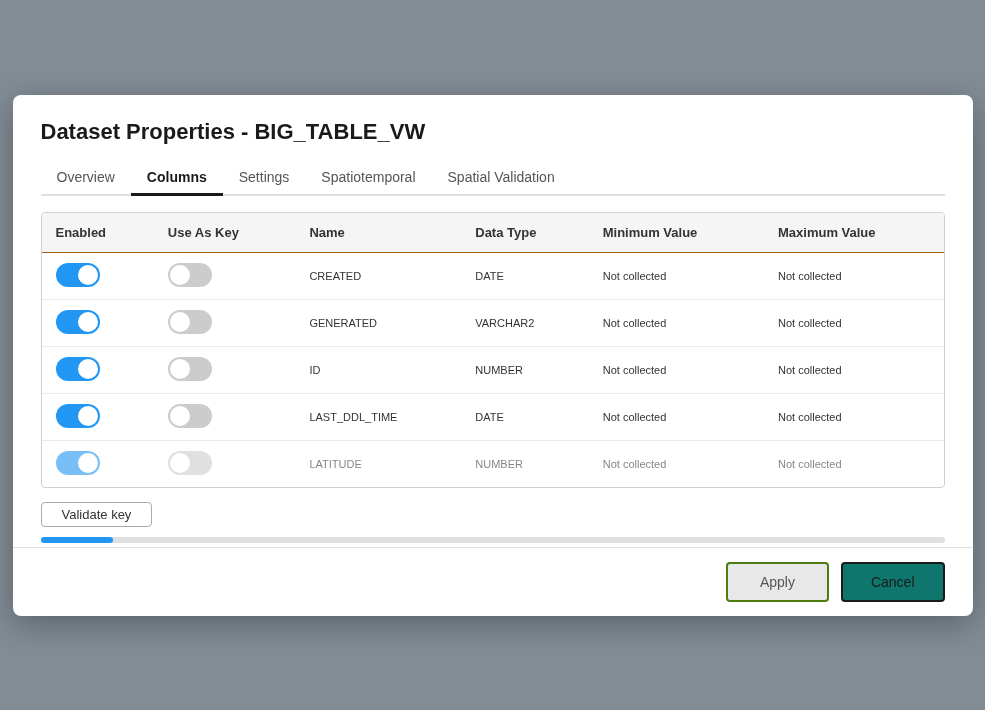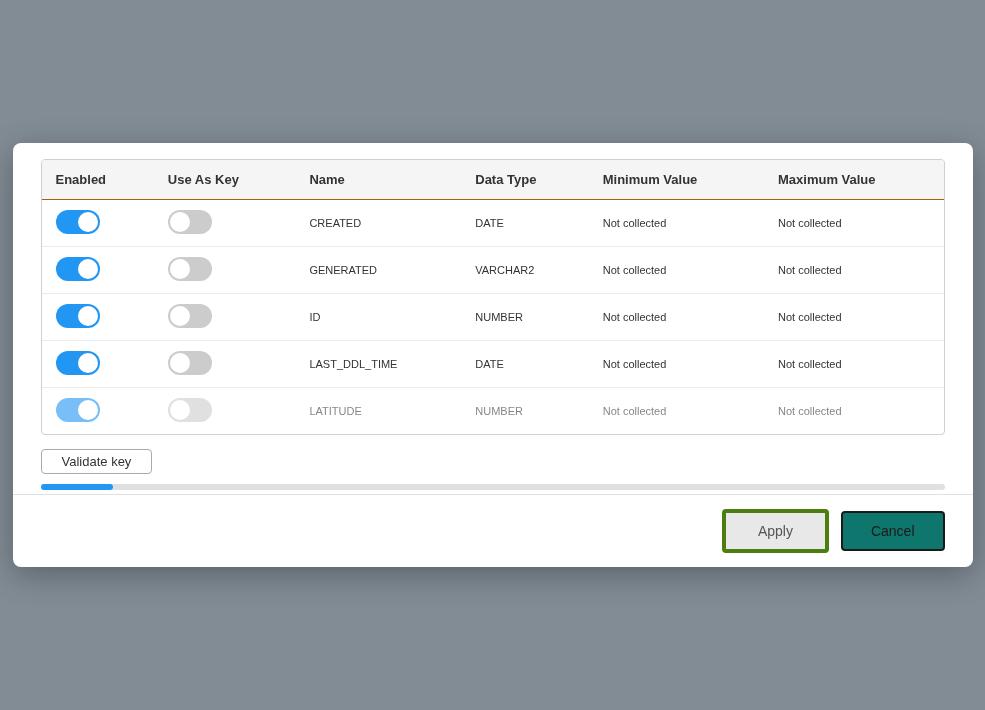--- a/index.html
+++ b/index.html
@@ -185,21 +185,21 @@
       justify-content: flex-end;
       align-items: center;
       padding: 14px 28px;
       gap: 12px;
       border-top: 1px solid #e0e0e0;
     }
 
     .btn-apply {
       padding: 10px 32px;
       background: #e8e8e8;
-      border: 4px solid #4d7c0f;
+      border: 2px solid #4d7c0f;
       border-radius: 4px;
       font-size: 14px;
       color: #555;
       cursor: pointer;
     }
 
     .btn-cancel {
       padding: 10px 28px;
       background: #0f766e;
       border: 2px solid #1a1a1a;
@@ -226,20 +226,31 @@
       opacity: 0.6;
     }
   </style>
 </head>
 <body>
 
 <div class="backdrop"></div>
 
 <div class="modal">
 
+  <div class="modal-header">
+    <h2 class="modal-title">Dataset Properties - BIG_TABLE_VW</h2>
+    <div class="tabs">
+
+    <div class="tab">Overview</div>
+        <div class="tab active">Columns</div>
+        <div class="tab">Settings</div>
+        <div class="tab">Spatiotemporal</div>
+        <div class="tab">Spatial Validation</div>
+      </div>
+  </div>
 
   <div class="modal-body">
     <div class="table-wrapper">
       <table>
         <thead>
           <tr>
 
           <th>Enabled</th>
               <th>Use As Key</th>
               <th>Name</th>

